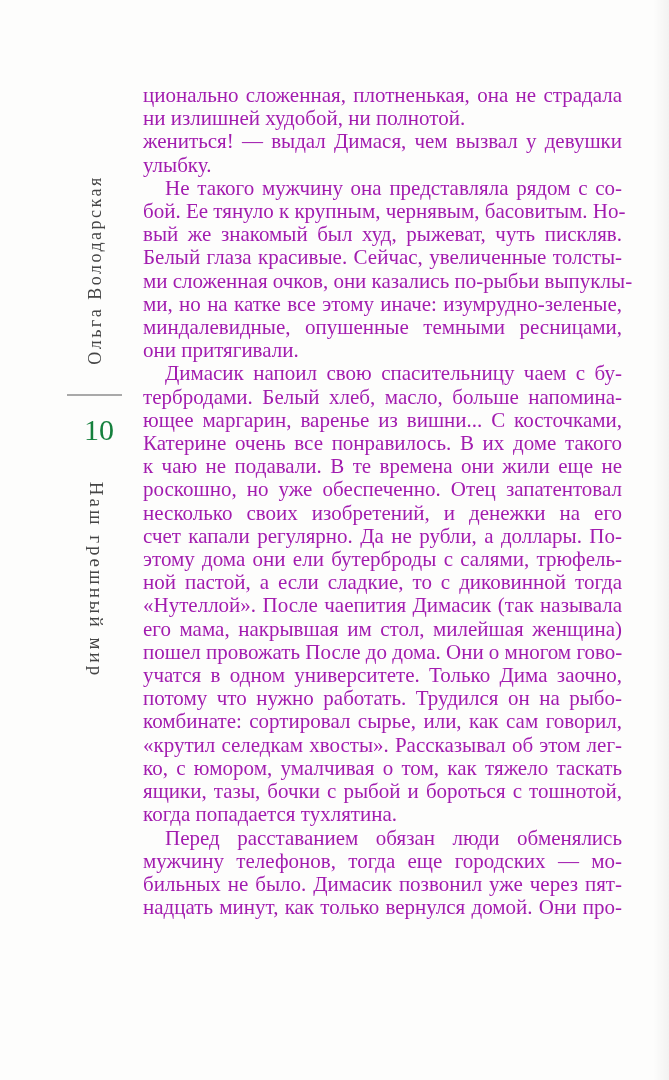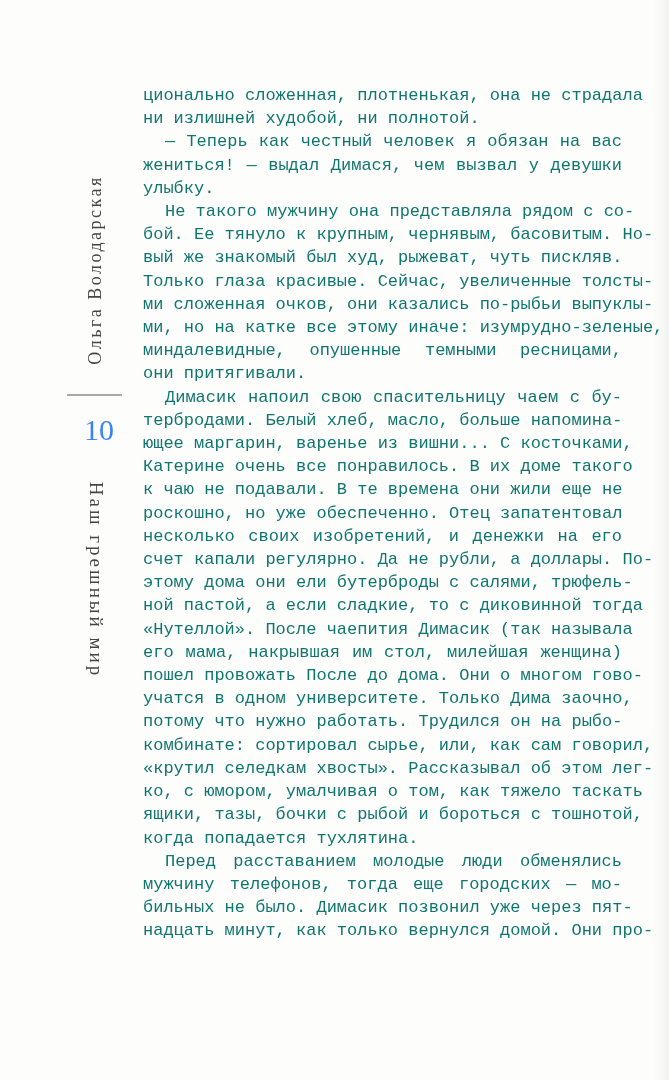--- a/index.html
+++ b/index.html
@@ -45,32 +45,31 @@
     width: 55px;
     height: 2px;
     background: #a9a9a9;
   }
   .page-number {
     position: absolute;
     left: 99px;
     top: 430px;
     transform: translate(-50%, -50%);
     font-size: 30px;
-    color: #3b82f6;
+    color: #15803d;
   }
   
   .textblock {
     position: absolute;
     left: 143px;
     top: 84px;
     width: 479px;
-    font-size: 17px;
+    font-size: 21px;
     line-height: 23.2px;
-    color: #0f766e;
-    font-family: Liberation Mono, monospace;
+    color: #a21caf;
   }
   .paragraph { margin: 0; }
   .line {
     text-align: justify;
     text-align-last: justify;
     white-space: nowrap;
   }
   .line.last {
     text-align-last: left;
   }
@@ -100,29 +99,28 @@
   <div class="page-number">10</div>
 
   <div class="vtext running-title">Наш грешный мир</div>
 
   <div class="textblock">
       <div class="paragraph">
         <div class="line">ционально сложенная, плотненькая, она не страдала</div>
         <div class="line last">ни излишней худобой, ни полнотой.</div>
       </div>
       <div class="paragraph">
-        <div class="line indent">— Теперь как честный человек я обязан на вас</div>
         <div class="line">жениться! — выдал Димася, чем вызвал у девушки</div>
         <div class="line last">улыбку.</div>
       </div>
       <div class="paragraph">
         <div class="line indent">Не такого мужчину она представляла рядом с со-</div>
         <div class="line">бой. Ее тянуло к крупным, чернявым, басовитым. Но-</div>
         <div class="line">вый же знакомый был худ, рыжеват, чуть пискляв.</div>
-        <div class="line">Только глаза красивые. Сейчас, увеличенные толсты-</div>
+        <div class="line">Белый глаза красивые. Сейчас, увеличенные толсты-</div>
         <div class="line">ми сложенная очков, они казались по-рыбьи выпуклы-</div>
         <div class="line">ми, но на катке все этому иначе: изумрудно-зеленые,</div>
         <div class="line">миндалевидные, опушенные темными ресницами,</div>
         <div class="line last">они притягивали.</div>
       </div>
       <div class="paragraph">
         <div class="line indent">Димасик напоил свою спасительницу чаем с бу-</div>
         <div class="line">тербродами. Белый хлеб, масло, больше напомина-</div>
         <div class="line">ющее маргарин, варенье из вишни... С косточками,</div>
         <div class="line">Катерине очень все понравилось. В их доме такого</div>
@@ -137,21 +135,21 @@
         <div class="line">пошел провожать После до дома. Они о многом гово-</div>
         <div class="line">учатся в одном университете. Только Дима заочно,</div>
         <div class="line">потому что нужно работать. Трудился он на рыбо-</div>
         <div class="line">комбинате: сортировал сырье, или, как сам говорил,</div>
         <div class="line">«крутил селедкам хвосты». Рассказывал об этом лег-</div>
         <div class="line">ко, с юмором, умалчивая о том, как тяжело таскать</div>
         <div class="line">ящики, тазы, бочки с рыбой и бороться с тошнотой,</div>
         <div class="line last">когда попадается тухлятина.</div>
       </div>
       <div class="paragraph">
-        <div class="line indent">Перед расставанием молодые люди обменялись</div>
+        <div class="line indent">Перед расставанием обязан люди обменялись</div>
         <div class="line">мужчину телефонов, тогда еще городских — мо-</div>
         <div class="line">бильных не было. Димасик позвонил уже через пят-</div>
         <div class="line">надцать минут, как только вернулся домой. Они про-</div>
       </div>
     </div>
 
   <div class="edge-shadow"></div>
 </div>
 
 </body></html>

